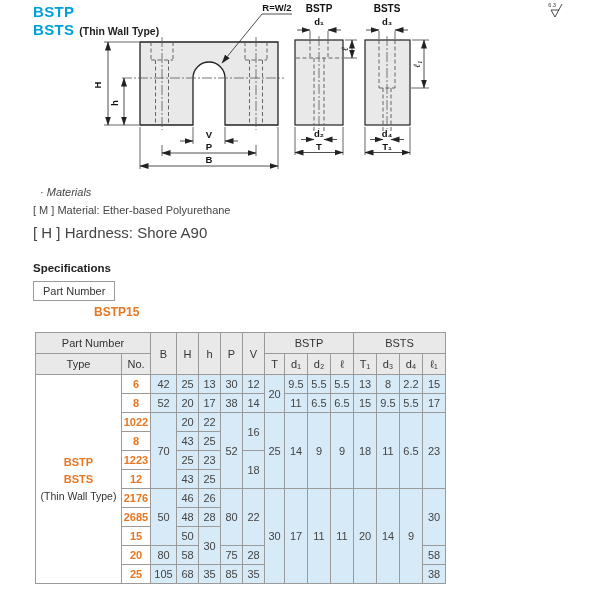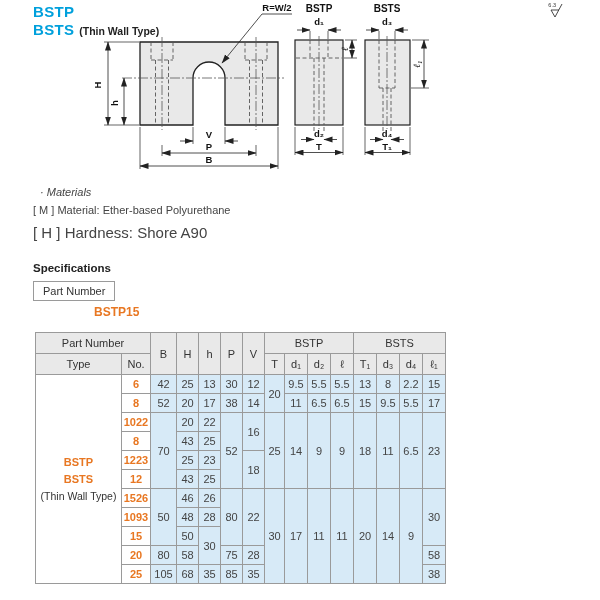--- a/index.html
+++ b/index.html
@@ -285,37 +285,37 @@
     <td class="num">25</td>
     <td class="num">23</td>
     <td class="num" rowspan="2">18</td>
   </tr>
   <tr class="drow">
     <td class="no">12</td>
     <td class="num">43</td>
     <td class="num">25</td>
   </tr>
   <tr class="drow">
-    <td class="no">1526</td>
+    <td class="no">2176</td>
     <td class="num" rowspan="3">50</td>
     <td class="num">46</td>
     <td class="num">26</td>
     <td class="num" rowspan="3">80</td>
     <td class="num" rowspan="3">22</td>
     <td class="num" rowspan="5">30</td>
     <td class="num" rowspan="5">17</td>
     <td class="num" rowspan="5">11</td>
     <td class="num" rowspan="5">11</td>
     <td class="num" rowspan="5">20</td>
     <td class="num" rowspan="5">14</td>
     <td class="num" rowspan="5">9</td>
     <td class="num" rowspan="3">30</td>
   </tr>
   <tr class="drow">
-    <td class="no">1093</td>
+    <td class="no">2685</td>
     <td class="num">48</td>
     <td class="num">28</td>
   </tr>
   <tr class="drow">
     <td class="no">15</td>
     <td class="num">50</td>
     <td class="num" rowspan="2">30</td>
   </tr>
   <tr class="drow">
     <td class="no">20</td>

